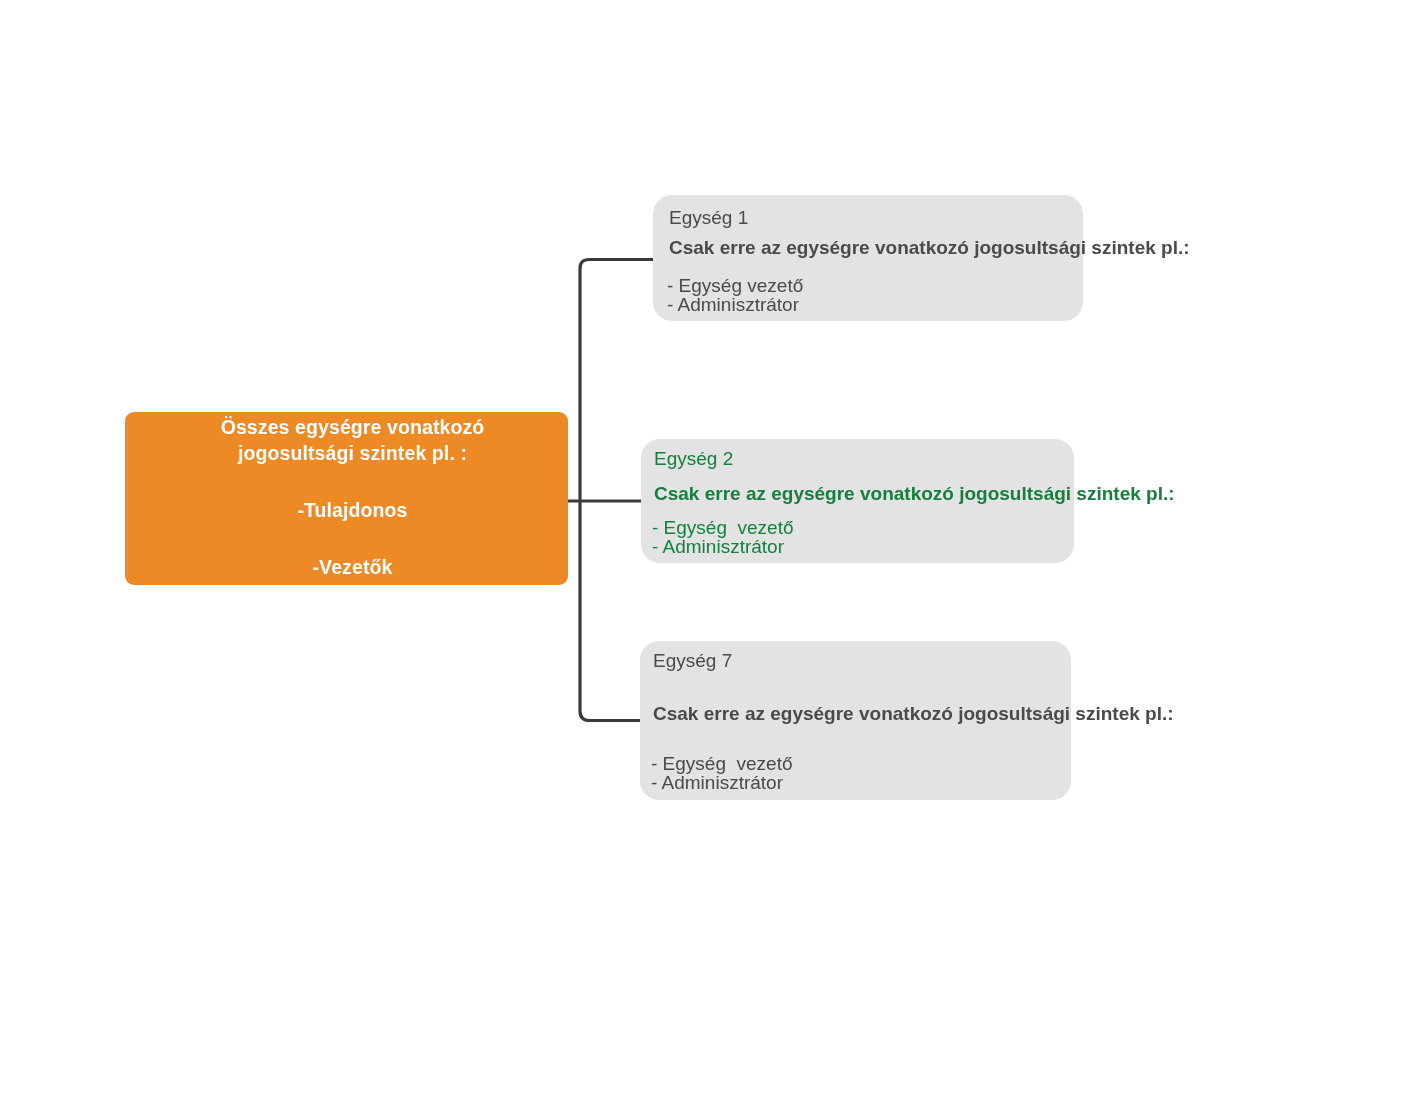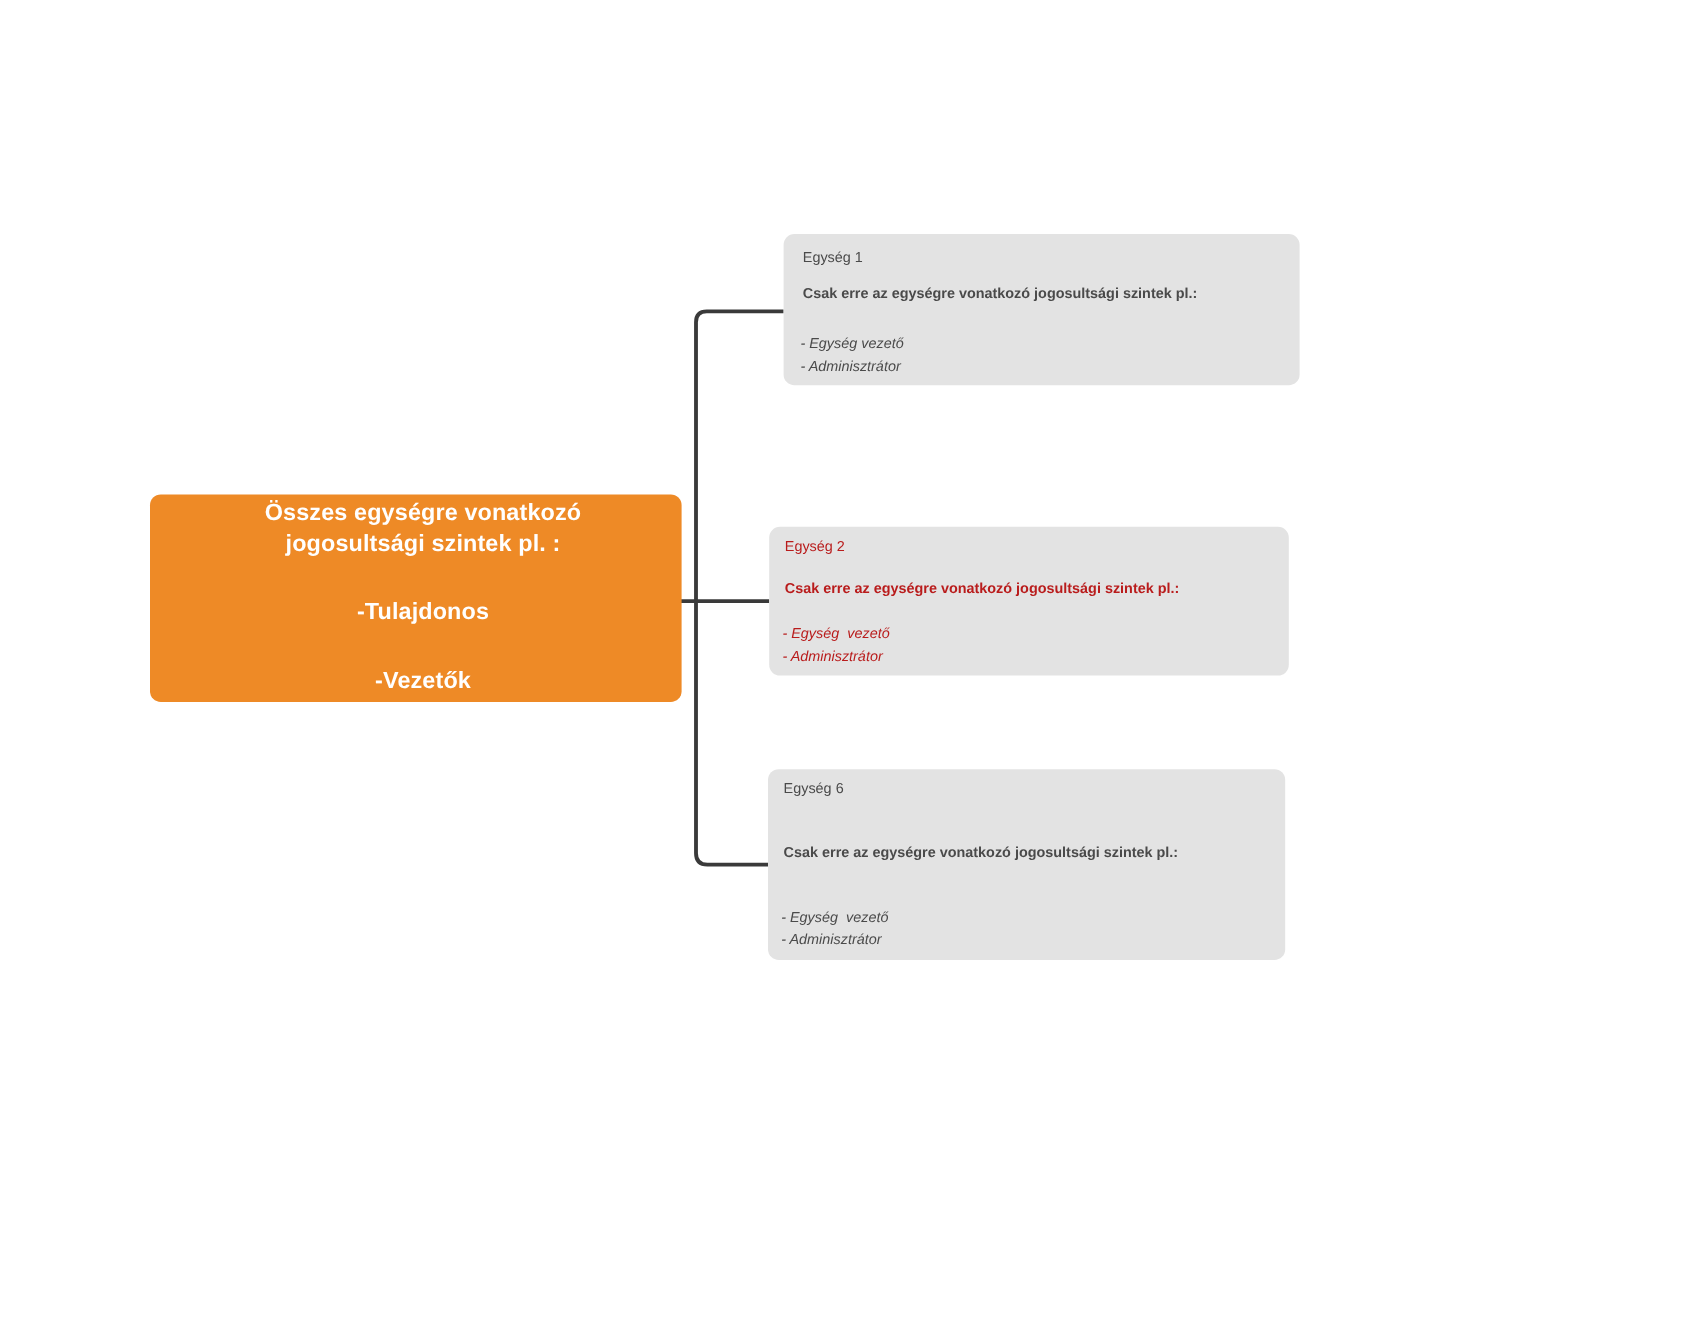--- a/index.html
+++ b/index.html
@@ -67,39 +67,38 @@
   }
   #root-node .root-item {
     display: block;
     margin-top: 31px;
   }
 
   
   .unit-node {
     position: absolute;
     background: #e3e3e3;
-    border-radius: 9px;
+    border-radius: 19px;
     box-sizing: border-box;
     color: #4a4a4a;
-    font-size: 12px;
+    font-size: 19px;
   }
   .unit-title {
     position: absolute;
     white-space: nowrap;
   }
   .unit-desc {
     position: absolute;
     white-space: nowrap;
     font-weight: bold;
   }
   .unit-roles {
     position: absolute;
     line-height: 18.5px;
     white-space: pre;
-    font-style: italic;
   }
 
   #unit-node-1 { left: 653px; top: 195px;  width: 430px; height: 126px; }
   #unit-node-1 .unit-title { left: 16px; top: 12px; }
   #unit-node-1 .unit-desc  { left: 16px; top: 42px; }
   #unit-node-1 .unit-roles { left: 14px; top: 82px; }
 
   #unit-node-2 { left: 641px; top: 439px; width: 433px; height: 124px; }
   #unit-node-2 .unit-title { left: 13px; top: 9px; }
   #unit-node-2 .unit-desc  { left: 13px; top: 44px; }
@@ -132,27 +131,27 @@
     <span class="root-item">-Vezetők</span>
   </div>
 
   <div class="unit-node" id="unit-node-1" style="background: rgb(227, 227, 227); color: rgb(74, 74, 74);">
     <span class="unit-title">Egység 1</span>
     <span class="unit-desc">Csak erre az egységre vonatkozó jogosultsági szintek pl.:</span>
     <span class="unit-roles">- Egység vezető
 - Adminisztrátor</span>
   </div>
 
-  <div class="unit-node" id="unit-node-2" style="background: rgb(227, 227, 227); color: #b91c1c;">
+  <div class="unit-node" id="unit-node-2" style="background: rgb(227, 227, 227); color: #15803d;">
     <span class="unit-title">Egység 2</span>
     <span class="unit-desc">Csak erre az egységre vonatkozó jogosultsági szintek pl.:</span>
     <span class="unit-roles">- Egység  vezető
 - Adminisztrátor</span>
   </div>
 
   <div class="unit-node" id="unit-node-3" style="background: rgb(227, 227, 227); color: rgb(74, 74, 74);">
-    <span class="unit-title">Egység 6</span>
+    <span class="unit-title">Egység 7</span>
     <span class="unit-desc">Csak erre az egységre vonatkozó jogosultsági szintek pl.:</span>
     <span class="unit-roles">- Egység  vezető
 - Adminisztrátor</span>
   </div>
 
 </div>
 
 </body></html>

